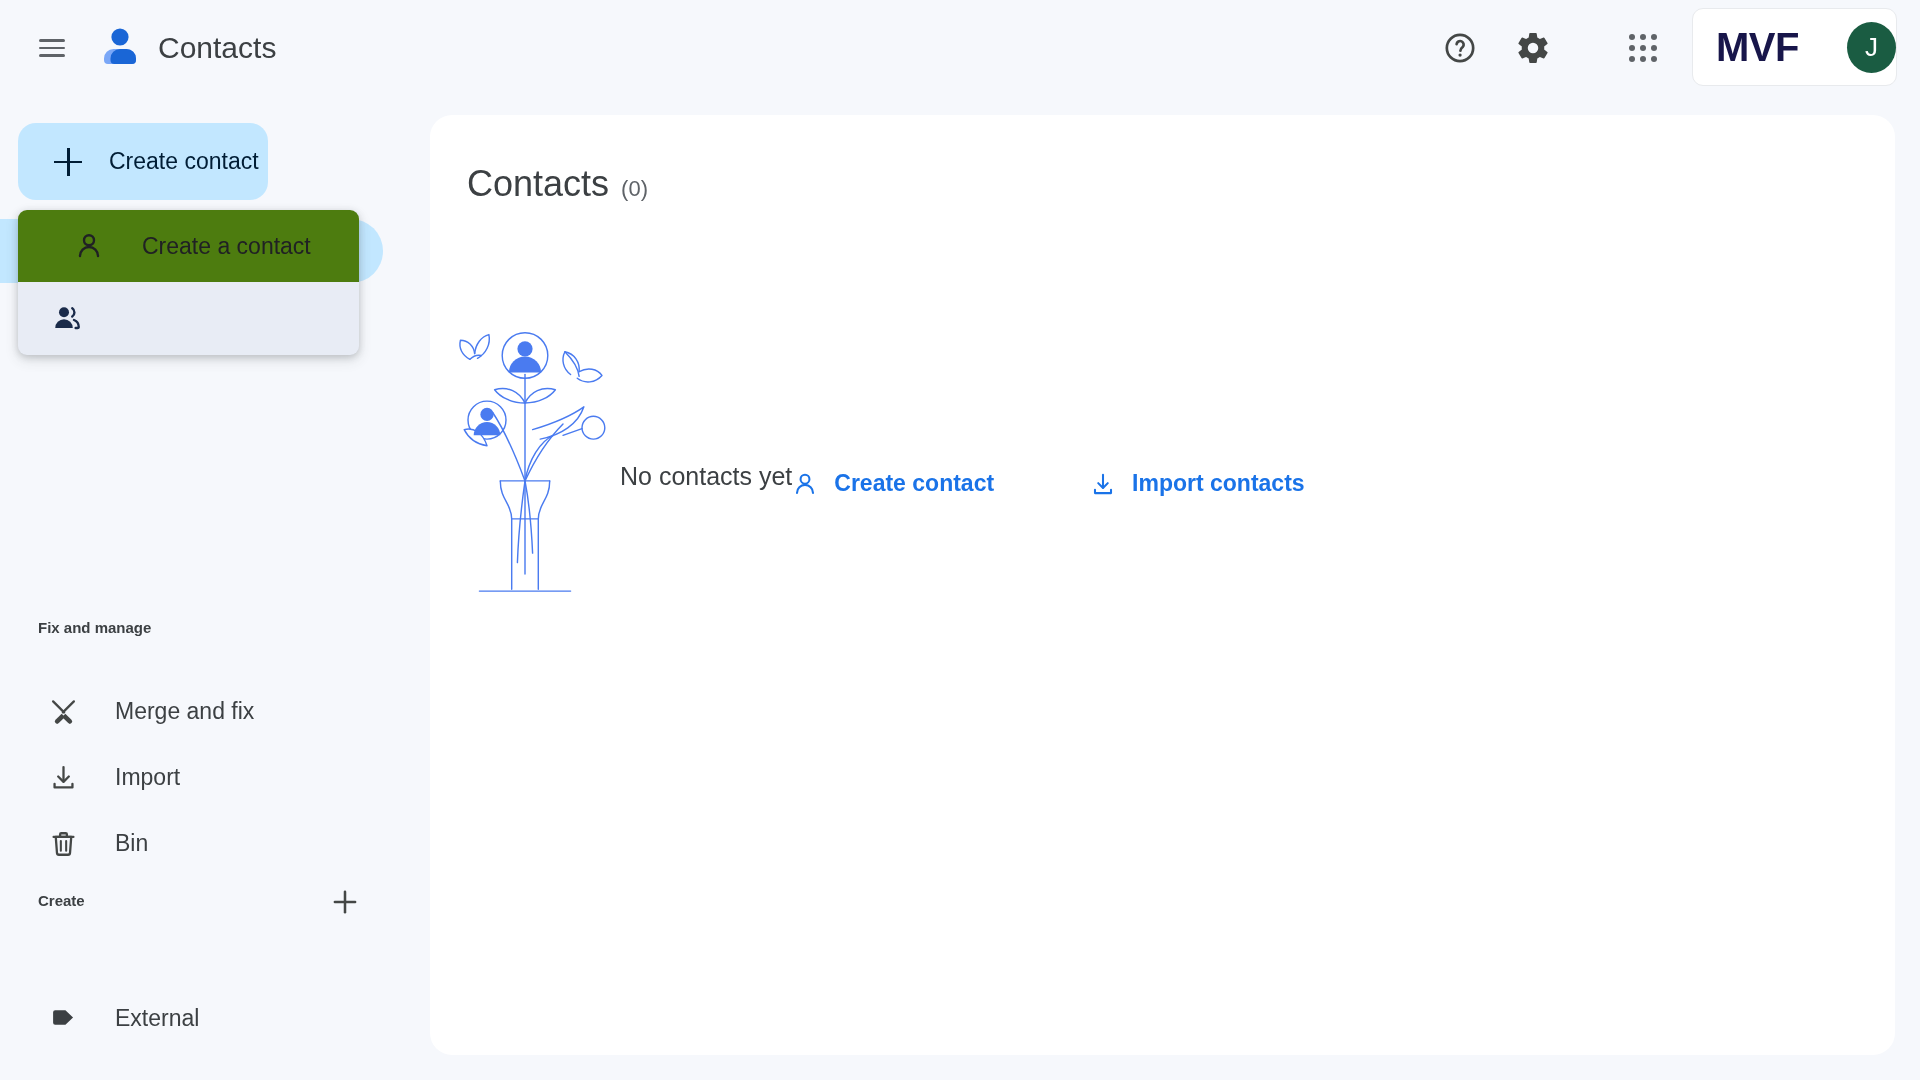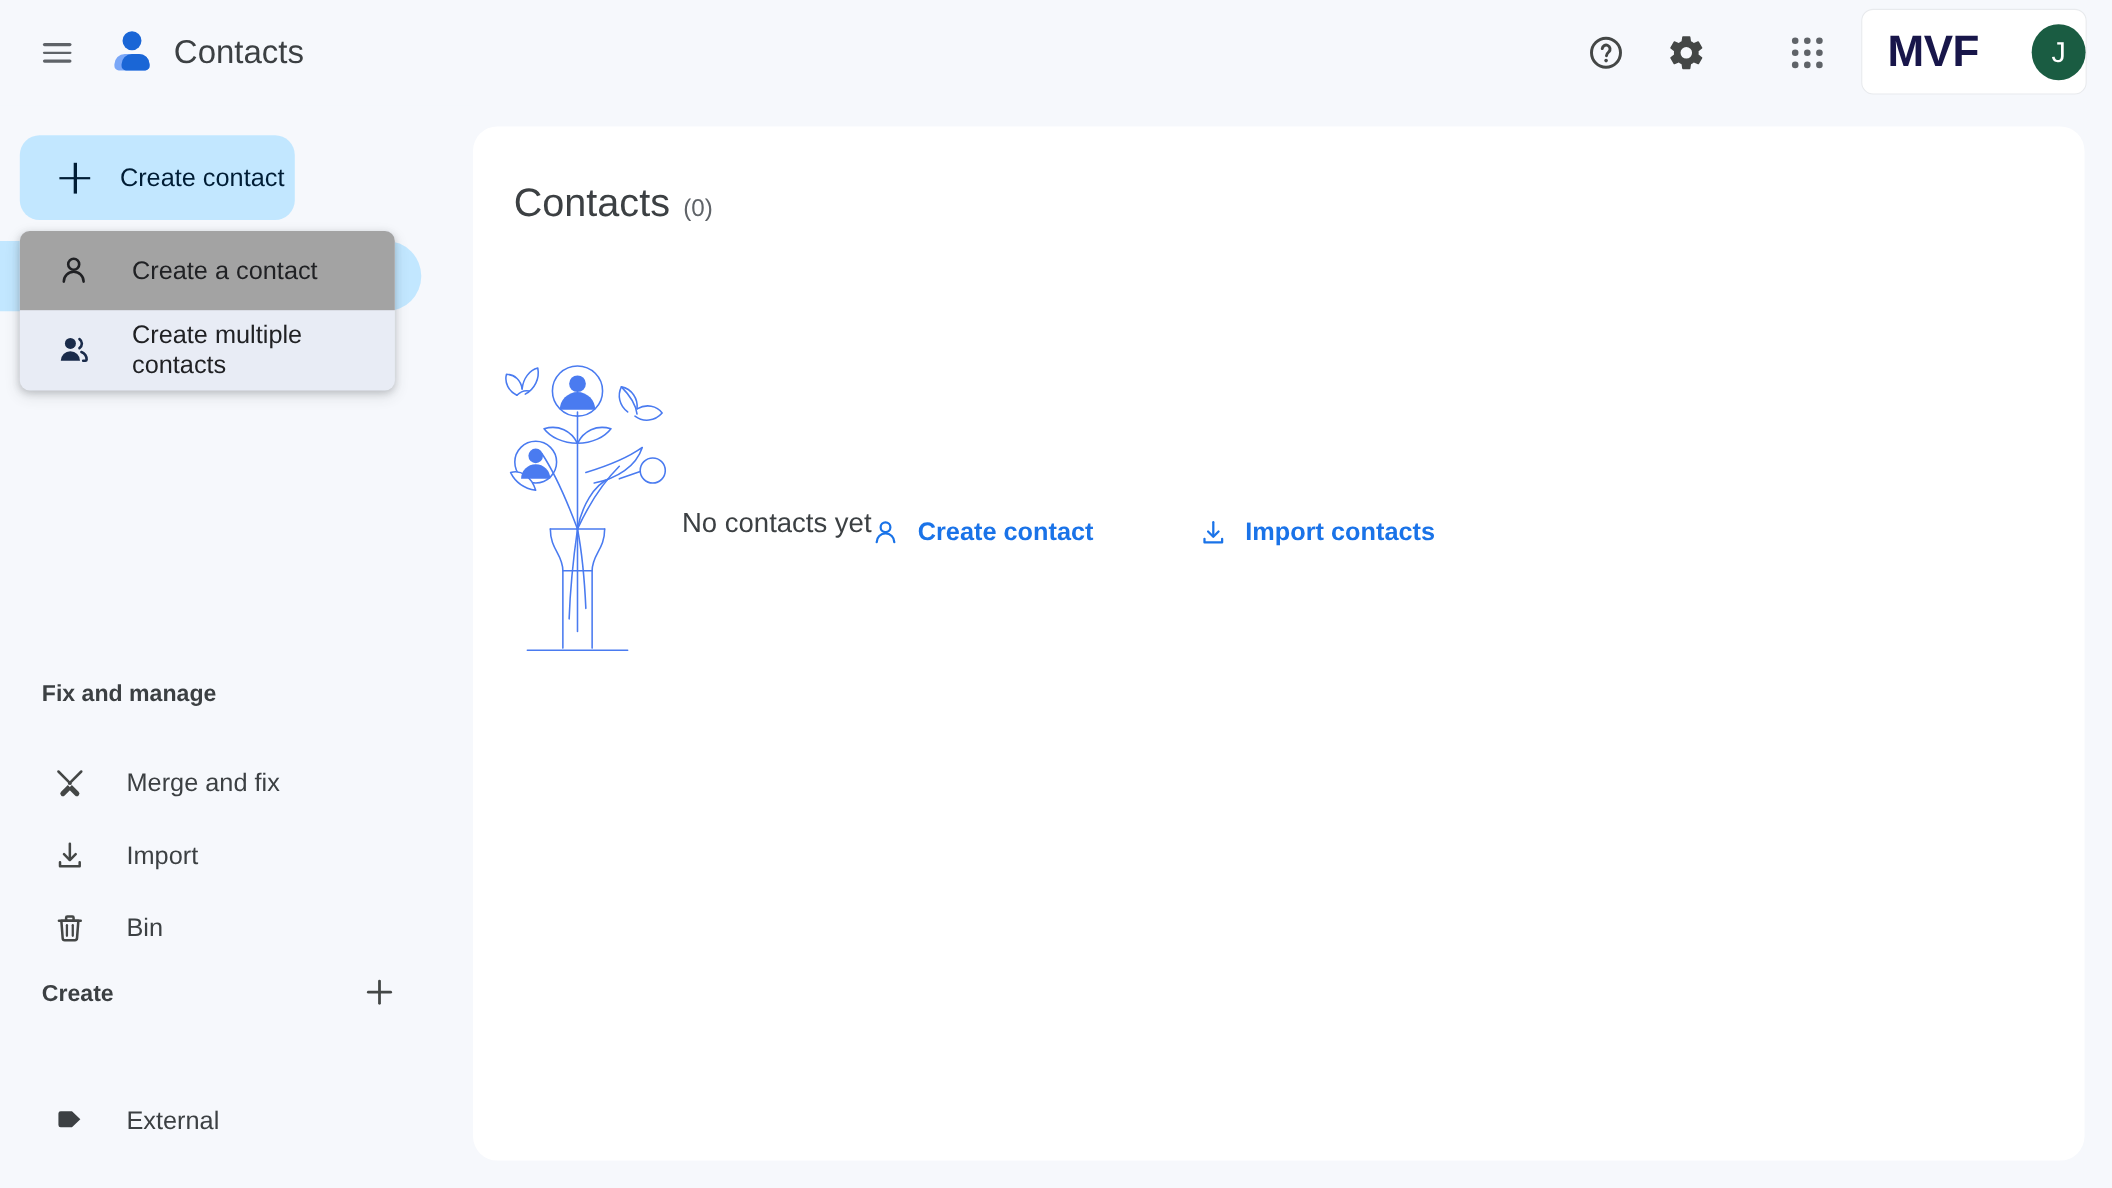--- a/index.html
+++ b/index.html
@@ -103,21 +103,21 @@
     cursor: pointer;
   }
   .nav-item .nav-icon {
     margin-left: 48px; width: 30px; height: 30px; flex: none;
     display: flex; align-items: center; justify-content: center;
   }
   .nav-item .nav-label { margin-left: 37px; font-size: 23px; color: #3c4043; }
   .nav-item .nav-trailing { margin-left: auto; margin-right: 31px; }
 
   .section-title {
-    position: absolute; left: 38px; font-size: 21px;
+    position: absolute; left: 38px; font-size: 15px;
     font-weight: 700; color: #3c4043;
   }
   .section-add {
     position: absolute; width: 40px; height: 40px; cursor: pointer;
     display: flex; align-items: center; justify-content: center;
   }
 
   
   .main-card {
     position: absolute; left: 430px; top: 115px;
@@ -149,21 +149,21 @@
   .dropdown {
     position: absolute; left: 18px; top: 210px;
     width: 341px; height: 145px;
     background: #e8ecf5; border-radius: 9px;
     box-shadow: 0 2px 7px rgba(60,64,67,.22), 0 5px 14px rgba(60,64,67,.14);
     overflow: hidden; z-index: 40;
   }
   .dd-item {
     height: 72px; display: flex; align-items: center; cursor: pointer;
   }
-  .dd-item.hl { background: #a3a3a3; }
+  .dd-item.hl { background: #4d7c0f; padding-left: 22px; }
   .dd-item .dd-icon { margin-left: 34px; width: 30px; height: 30px; flex: none; }
   .dd-item .dd-label { margin-left: 38px; font-size: 23px; color: #202124; }
 </style>
 </head>
 <body>
 
 <div class="app">
 
   <div class="header">
 
@@ -382,17 +382,16 @@
     </div>
     <div class="dd-item">
       <span class="dd-icon">
         <svg width="30" height="30" viewBox="0 0 24 24">
           <circle cx="9.6" cy="7.4" r="4" fill="#1a2b4a"></circle>
           <path d="M2.6 20a7 7 0 0114 0z" fill="#1a2b4a"></path>
           <path d="M16.2 4.2a4 4 0 010 6.6" fill="none" stroke="#1a2b4a" stroke-width="1.9" stroke-linecap="round"></path>
           <path d="M17.6 13.6a6 6 0 013.8 5.6 .9.9 0 01-.9.8h-1.6" fill="none" stroke="#1a2b4a" stroke-width="1.9" stroke-linecap="round"></path>
         </svg>
       </span>
-      <span class="dd-label">Create multiple contacts</span>
     </div>
   </div>
 
 </div>
 
 </body></html>

